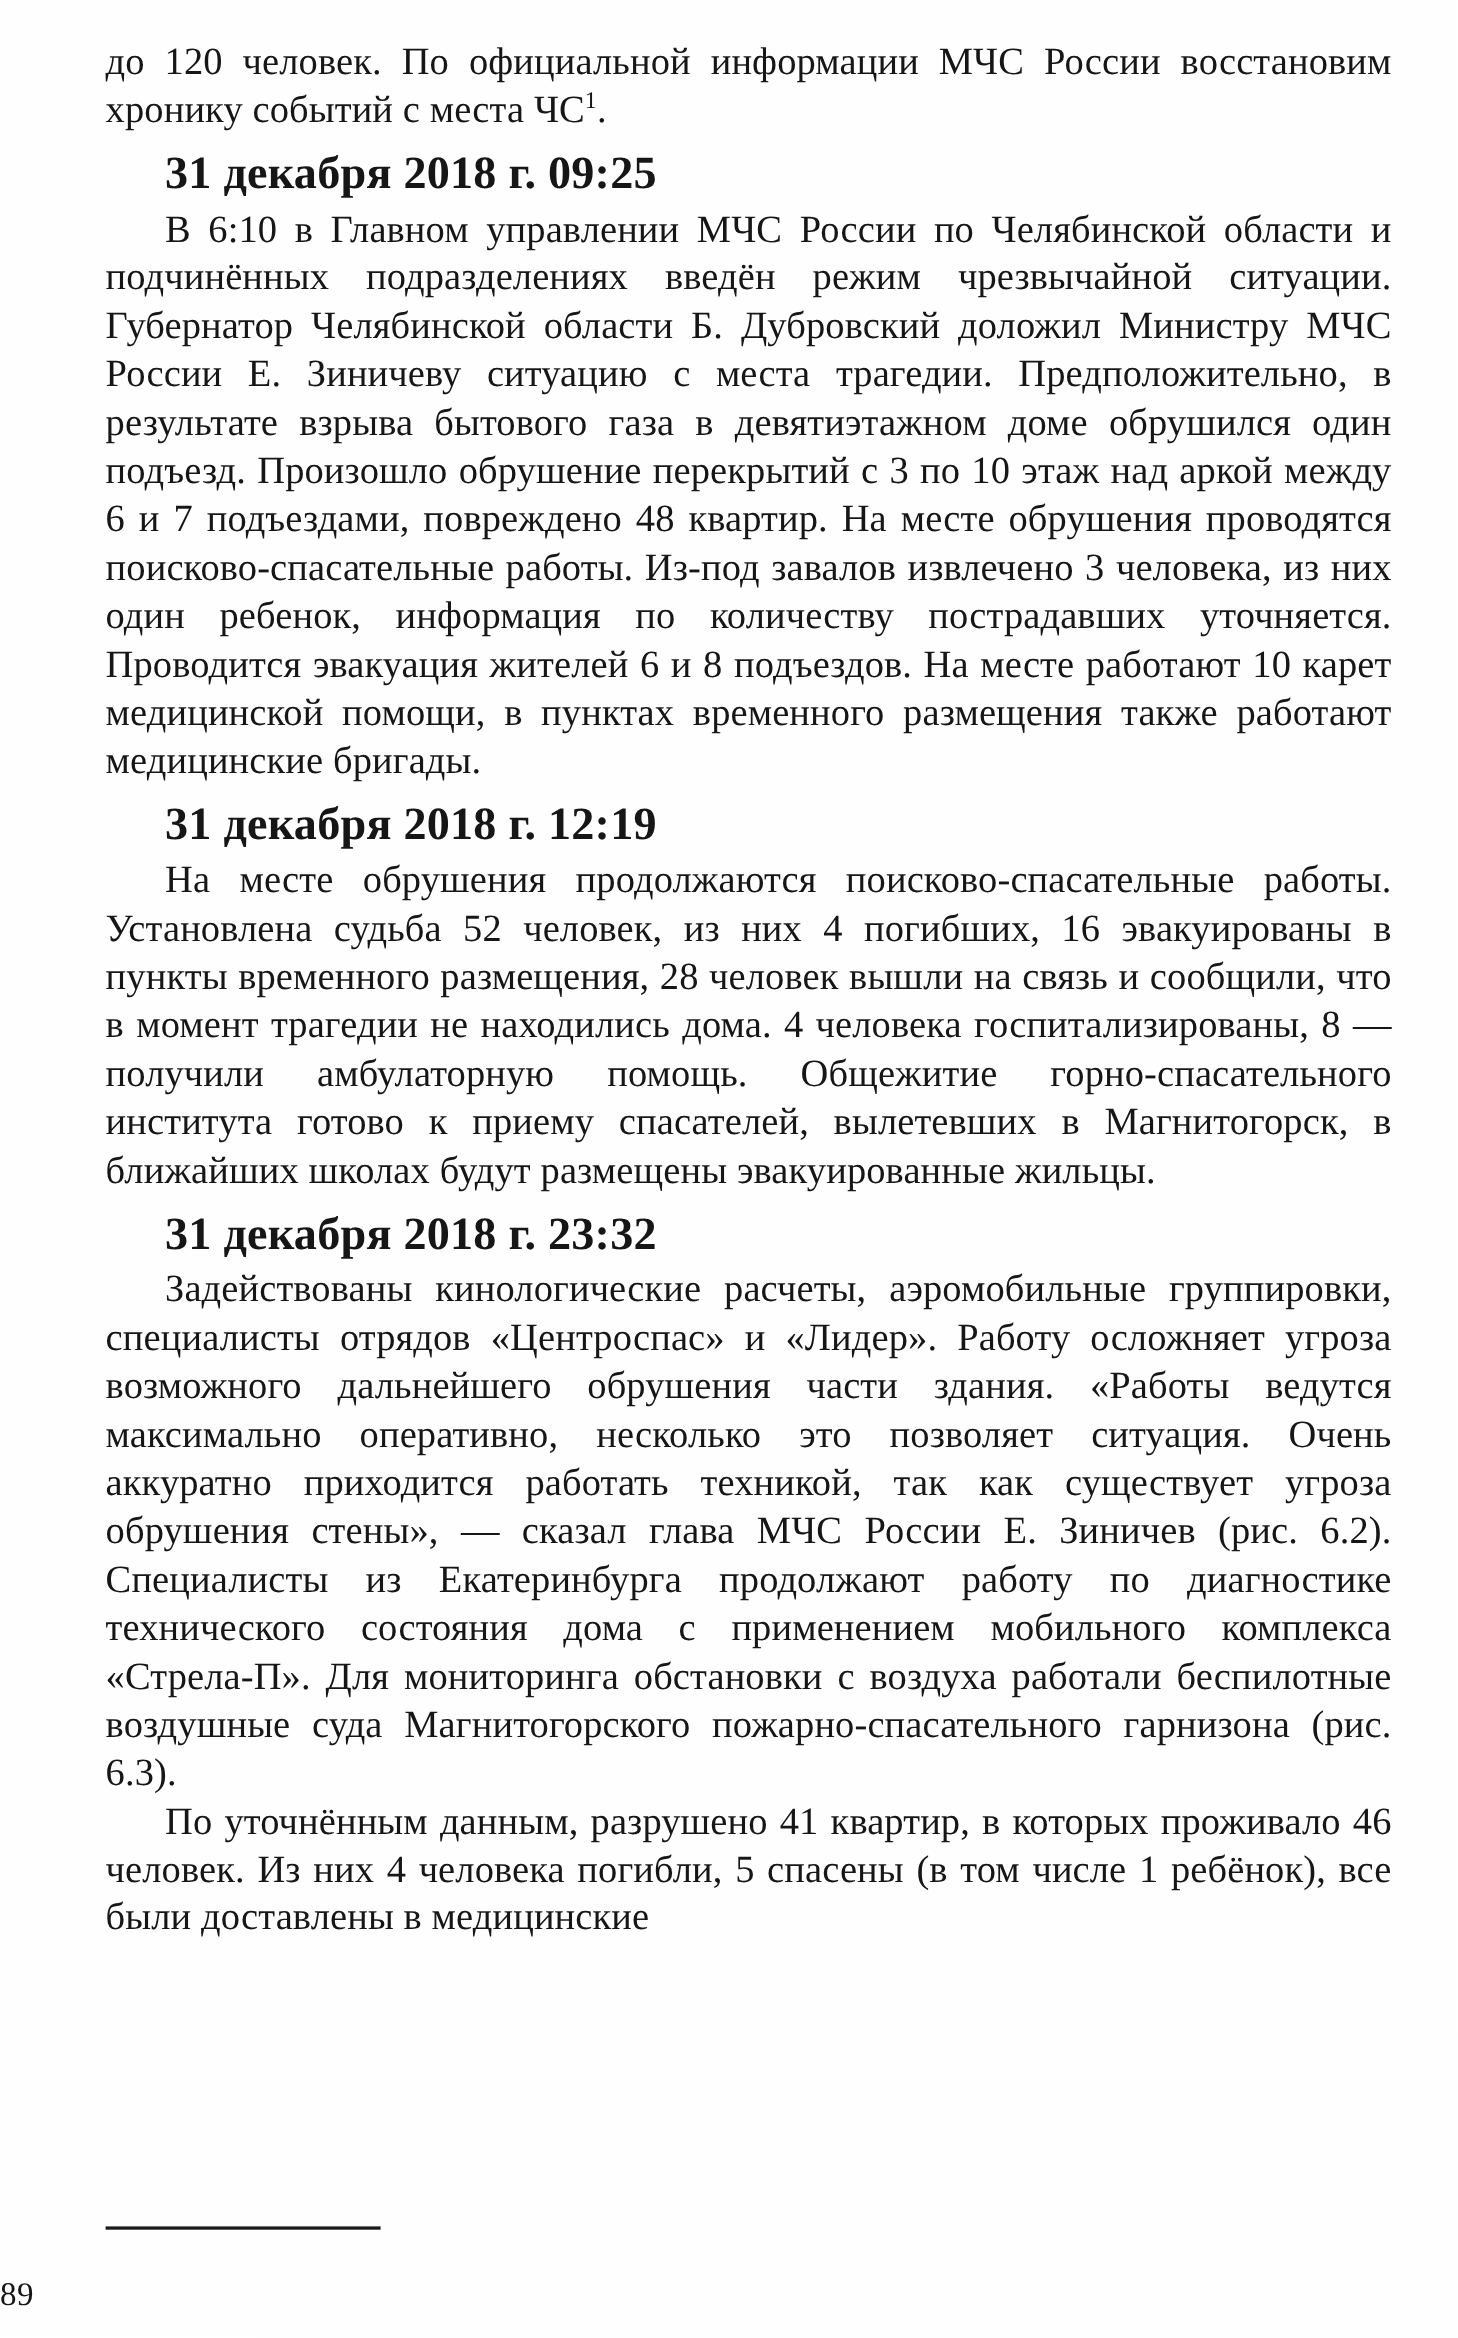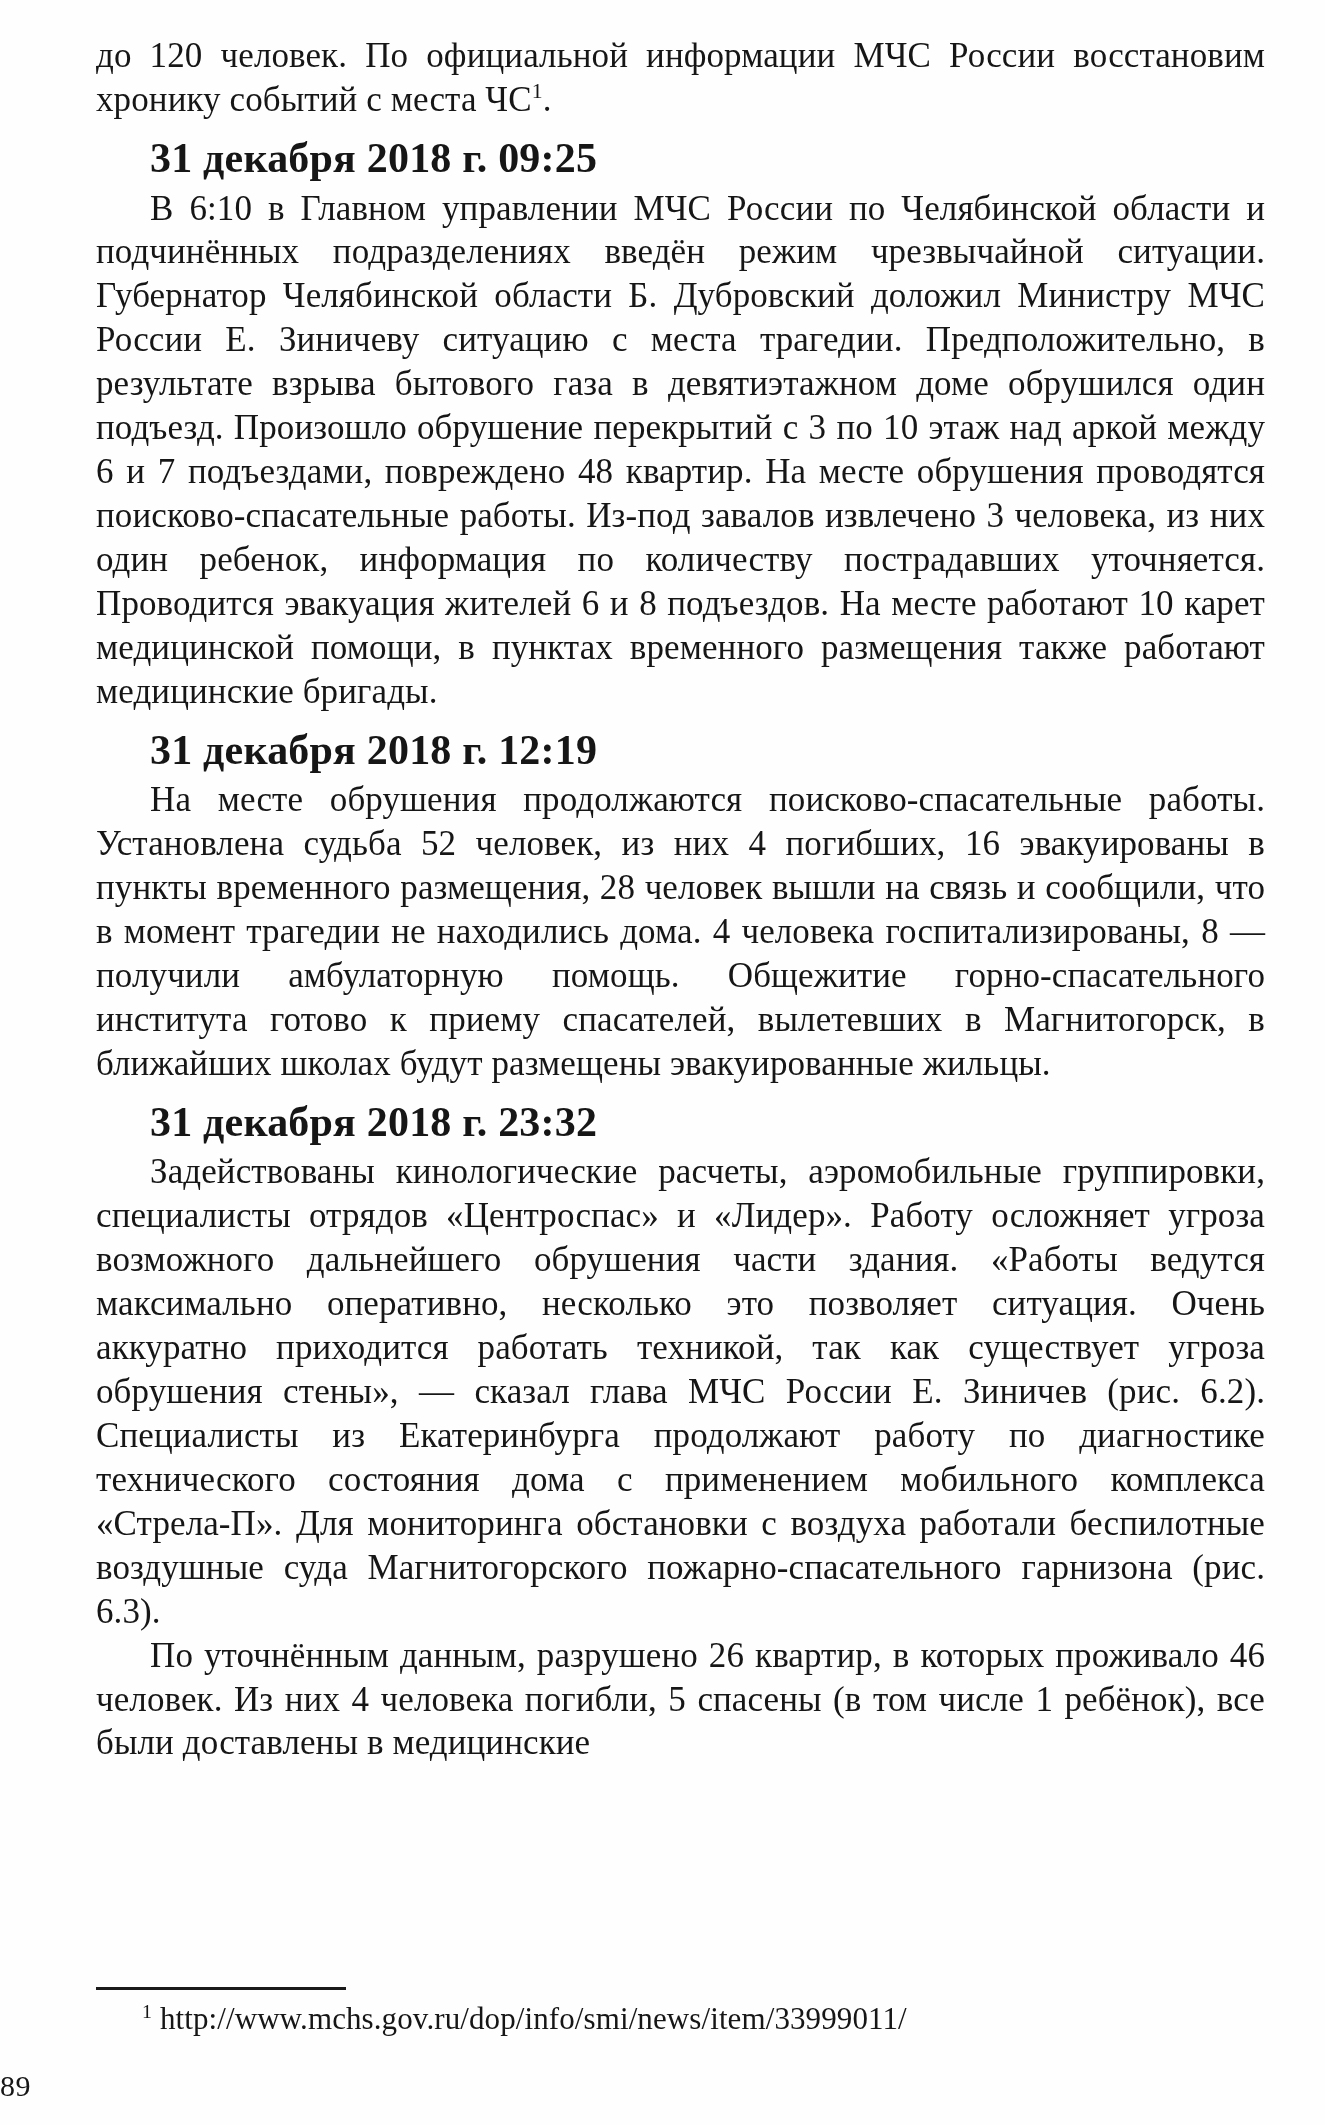--- a/index.html
+++ b/index.html
@@ -99,25 +99,24 @@
     </div>
 
     <div class="section">
       <div class="heading">31 декабря 2018 г. 12:19</div>
       <p class="para">На месте обрушения продолжаются поисково-спасательные работы. Установлена судьба 52 человек, из них 4 погибших, 16 эвакуированы в пункты временного размещения, 28 человек вышли на связь и сообщили, что в момент трагедии не находились дома. 4 человека госпитализированы, 8 — получили амбулаторную помощь. Общежитие горно-спасательного института готово к приему спасателей, вылетевших в Магнитогорск, в ближайших школах будут размещены эвакуированные жильцы.</p>
     </div>
 
     <div class="section">
       <div class="heading">31 декабря 2018 г. 23:32</div>
       <p class="para">Задействованы кинологические расчеты, аэромобильные группировки, специалисты отрядов «Центроспас» и «Лидер». Работу осложняет угроза возможного дальнейшего обрушения части здания. «Работы ведутся максимально оперативно, несколько это позволяет ситуация. Очень аккуратно приходится работать техникой, так как существует угроза обрушения стены», — сказал глава МЧС России Е. Зиничев (рис. 6.2). Специалисты из Екатеринбурга продолжают работу по диагностике технического состояния дома с применением мобильного комплекса «Стрела-П». Для мониторинга обстановки с воздуха работали беспилотные воздушные суда Магнитогорского пожарно-спасательного гарнизона (рис. 6.3).</p>
-      <p class="para">По уточнённым данным, разрушено 26 квартир, в которых проживало 46 человек. Из них 4 человека погибли, 5 спасены (в том числе 1 ребёнок), все были доставлены в медицинские</p>
+      <p class="para">По уточнённым данным, разрушено 41 квартир, в которых проживало 46 человек. Из них 4 человека погибли, 5 спасены (в том числе 1 ребёнок), все были доставлены в медицинские</p>
     </div>
 
   </div>
 
   <div class="footnote-area">
     <div class="footnote-rule"></div>
-    <div class="footnote"><sup>1</sup> <span>http://www.mchs.gov.ru/dop/info/smi/news/item/33999011/</span></div>
   </div>
 
   <div class="page-number">89</div>
 
 </div>
 
 </body></html>

